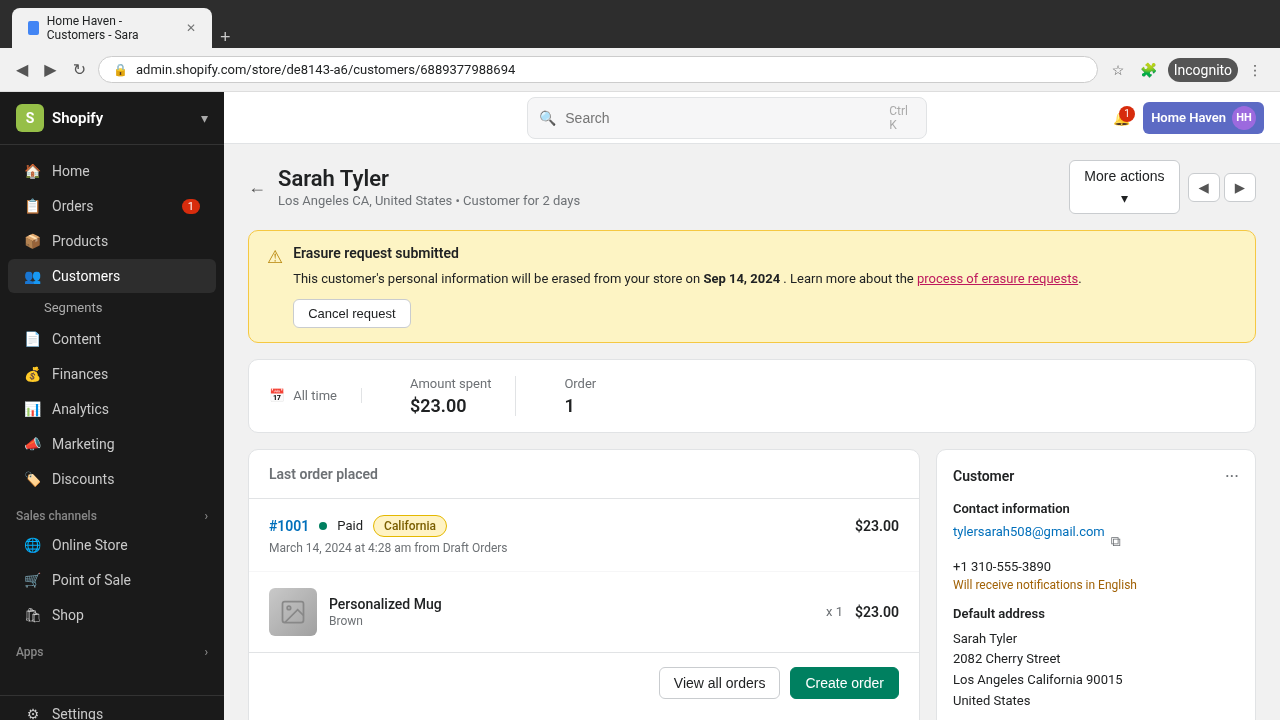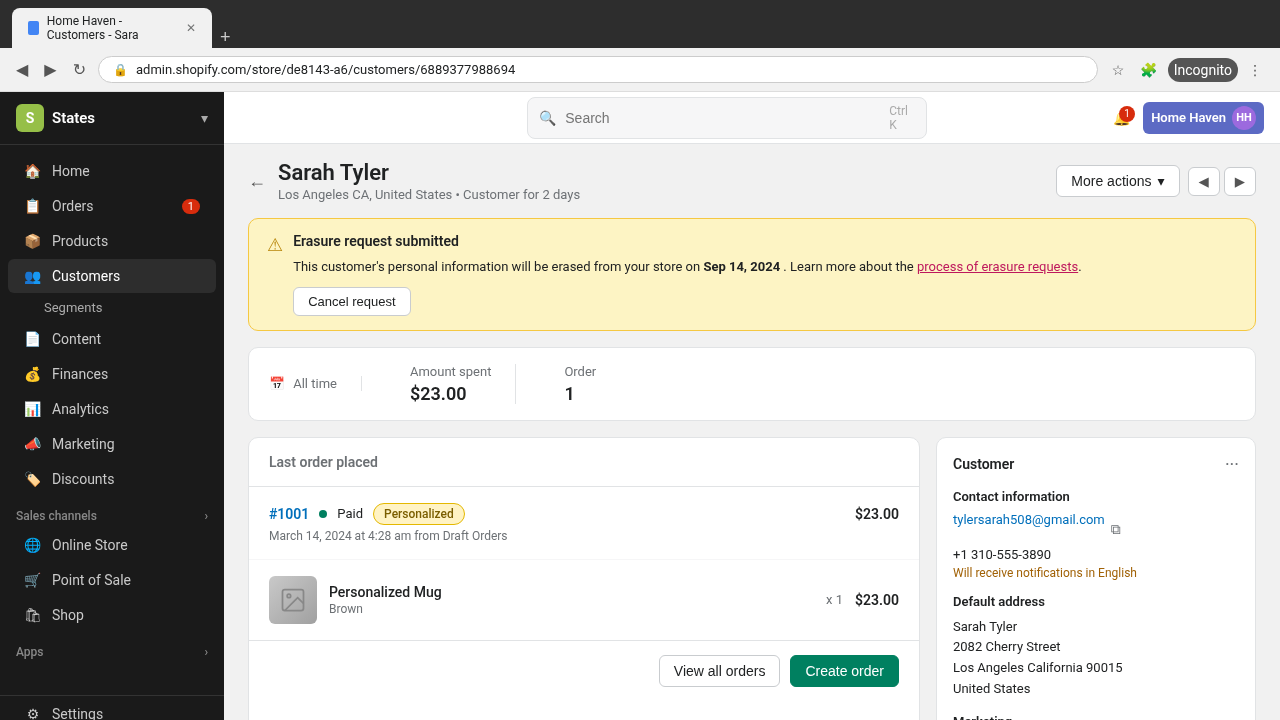--- a/index.html
+++ b/index.html
@@ -40,21 +40,21 @@
     .sidebar-footer { margin-top: auto; border-top: 1px solid #333; }
 
     
     .main-content { flex: 1; overflow-y: auto; background: #f1f1f1; }
     .page-header { background: #f1f1f1; padding: 16px 24px; display: flex; align-items: center; justify-content: space-between; }
     .page-title-row { display: flex; align-items: center; gap: 12px; }
     .back-btn { color: #555; cursor: pointer; font-size: 18px; text-decoration: none; }
     .page-title { font-size: 22px; font-weight: 600; color: #202223; }
     .page-subtitle { color: #6d7175; font-size: 13px; margin-top: 2px; }
     .header-actions { display: flex; align-items: center; gap: 8px; }
-    .btn { padding: 7px 14px; border-radius: 6px; border: 1px solid #c9cccf; background: white; cursor: pointer; font-size: 14px; color: #202223; display: flex; align-items: center; gap: 6px; }
+    .btn { padding: 7px 14px; border-radius: 6px; border: 1px solid #c9cccf; background: white; cursor: pointer; font-size: 14px; color: #202223; display: flex; align-items: center; gap: 6px; flex-direction: column; }
     .btn-primary { background: #008060; color: white; border-color: #008060; }
     .nav-arrows { display: flex; gap: 4px; }
     .nav-arrow { padding: 6px 10px; border: 1px solid #c9cccf; border-radius: 6px; background: white; cursor: pointer; color: #555; }
     .nav-arrow:disabled { opacity: 0.4; cursor: not-allowed; }
 
     
     .shopify-topbar { background: white; border-bottom: 1px solid #e1e3e5; display: flex; align-items: center; justify-content: space-between; padding: 0 16px; height: 52px; }
     .search-bar { display: flex; align-items: center; background: #f6f6f7; border: 1px solid #e1e3e5; border-radius: 8px; padding: 6px 12px; gap: 8px; flex: 1; max-width: 400px; margin: 0 auto; }
     .search-bar input { background: none; border: none; outline: none; font-size: 14px; color: #202223; width: 100%; }
     .search-shortcut { color: #aaa; font-size: 12px; }
@@ -152,21 +152,21 @@
     <span>⋮</span>
   </div>
 </div>
 
 <div class="app-layout">
 
   <div class="sidebar">
     <div class="sidebar-header">
       <div class="shopify-logo">
         <div class="shopify-bag">S</div>
-        <span>States</span>
+        <span>Shopify</span>
       </div>
       <span class="sidebar-dropdown">▾</span>
     </div>
 
     <div style="padding: 8px 0;">
       <div class="nav-item">
         <span class="nav-icon">🏠</span>
         <span>Home</span>
       </div>
       <div class="nav-item">
@@ -309,21 +309,21 @@
 
       <div class="orders-card">
         <div class="orders-header">
           <div class="orders-title">Last order placed</div>
         </div>
         <div class="order-row">
           <div class="order-row-header">
             <a class="order-link" href="#">#1001</a>
             <span class="status-dot paid"></span>
             <span style="font-size:13px; color:#202223;">Paid</span>
-            <span class="status-badge unfulfilled">Personalized</span>
+            <span class="status-badge unfulfilled">California</span>
             <span class="order-amount">$23.00</span>
           </div>
           <div class="order-meta">March 14, 2024 at 4:28 am from Draft Orders</div>
         </div>
         <div class="product-row">
           <div class="product-thumb-placeholder">
             <svg width="28" height="28" viewBox="0 0 24 24" fill="none" stroke="#888" stroke-width="1.5">
               <rect x="3" y="3" width="18" height="18" rx="2"></rect>
               <circle cx="8.5" cy="8.5" r="1.5"></circle>
               <polyline points="21 15 16 10 5 21"></polyline>

